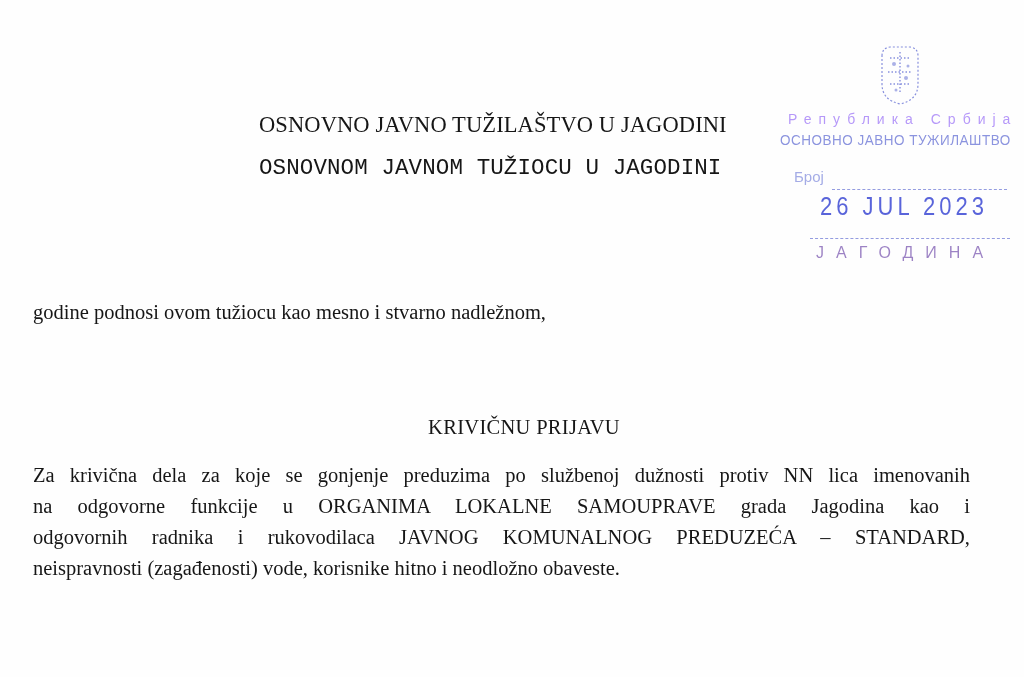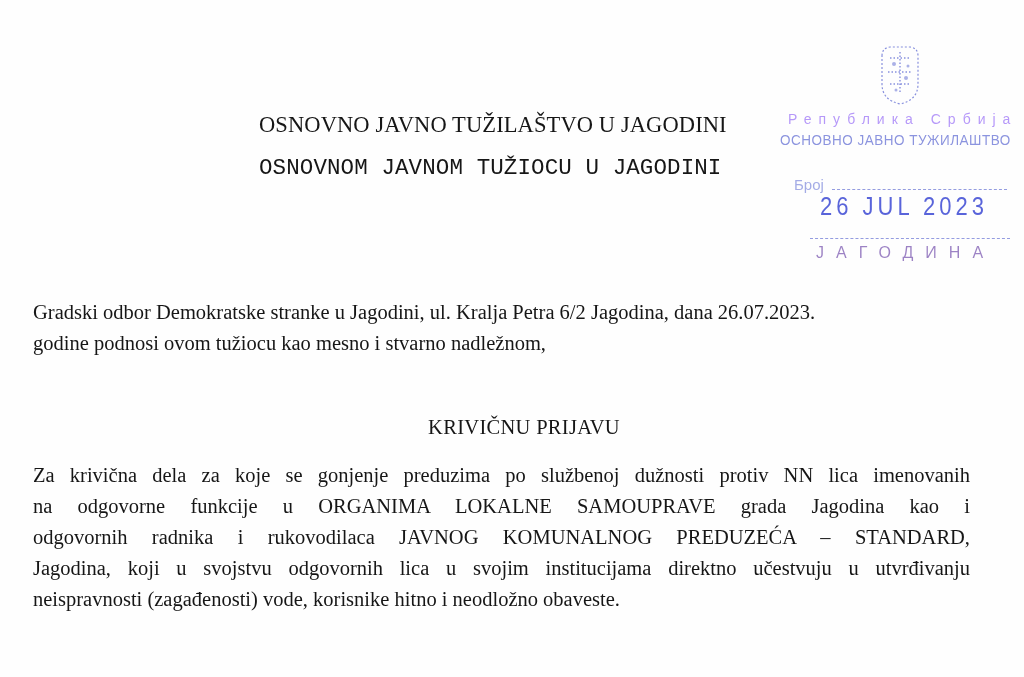--- a/index.html
+++ b/index.html
@@ -56,21 +56,21 @@
     }
     .stamp-office {
       left: 0px; top: 92px;
       font-size: 13.5px;
       letter-spacing: 0.5px;
       color: #3a48c8;
       opacity: 0.75;
       transform: scaleY(1.15);
     }
     .stamp-broj {
-      left: 14px; top: 136px;
+      left: 14px; top: 128px;
       font-size: 15px;
       color: #6f7bd8;
       opacity: 0.8;
     }
     .stamp-rule1 {
       position: absolute;
       left: 52px; top: 149px;
       width: 175px; height: 0;
       border-top: 1.5px dashed #5563cf;
       opacity: 0.8;
@@ -176,31 +176,29 @@
     <div class="stamp-line stamp-country">Република Србија</div>
     <div class="stamp-line stamp-office">ОСНОВНО ЈАВНО ТУЖИЛАШТВО</div>
     <div class="stamp-line stamp-broj">Број</div>
     <div class="stamp-rule1"></div>
     <div class="stamp-line stamp-date">26 JUL 2023</div>
     <div class="stamp-rule2"></div>
     <div class="stamp-line stamp-city">ЈАГОДИНА</div>
   </div>
 
   <div class="para intro">
-    <span class="ln">Gradski odbor Demokratske stranke u Jagodini, ul. Kralja Petra 6/2 Jagodina, dana 26.07.2023.</span>
     <span class="ln">godine podnosi ovom tužiocu kao mesno i stvarno nadležnom,</span>
   </div>
 
   <div class="title">KRIVIČNU PRIJAVU</div>
 
   <div class="para body">
     <span class="ln justify">Za krivična dela za koje se gonjenje preduzima po službenoj dužnosti protiv NN lica imenovanih</span>
     <span class="ln justify">na odgovorne funkcije u ORGANIMA LOKALNE SAMOUPRAVE grada Jagodina kao i</span>
     <span class="ln justify">odgovornih radnika i rukovodilaca JAVNOG KOMUNALNOG PREDUZEĆA – STANDARD,</span>
-    <span class="ln justify">Jagodina, koji u svojstvu odgovornih lica u svojim institucijama direktno učestvuju u utvrđivanju</span>
     <span class="ln">neispravnosti (zagađenosti) vode, korisnike hitno i neodložno obaveste.</span>
   </div>
 
   <div class="watermark">
     <span class="cs-logo">CS</span>
     <span>Scanned with CamScanner</span>
   </div>
 </div>
 
 </body></html>

